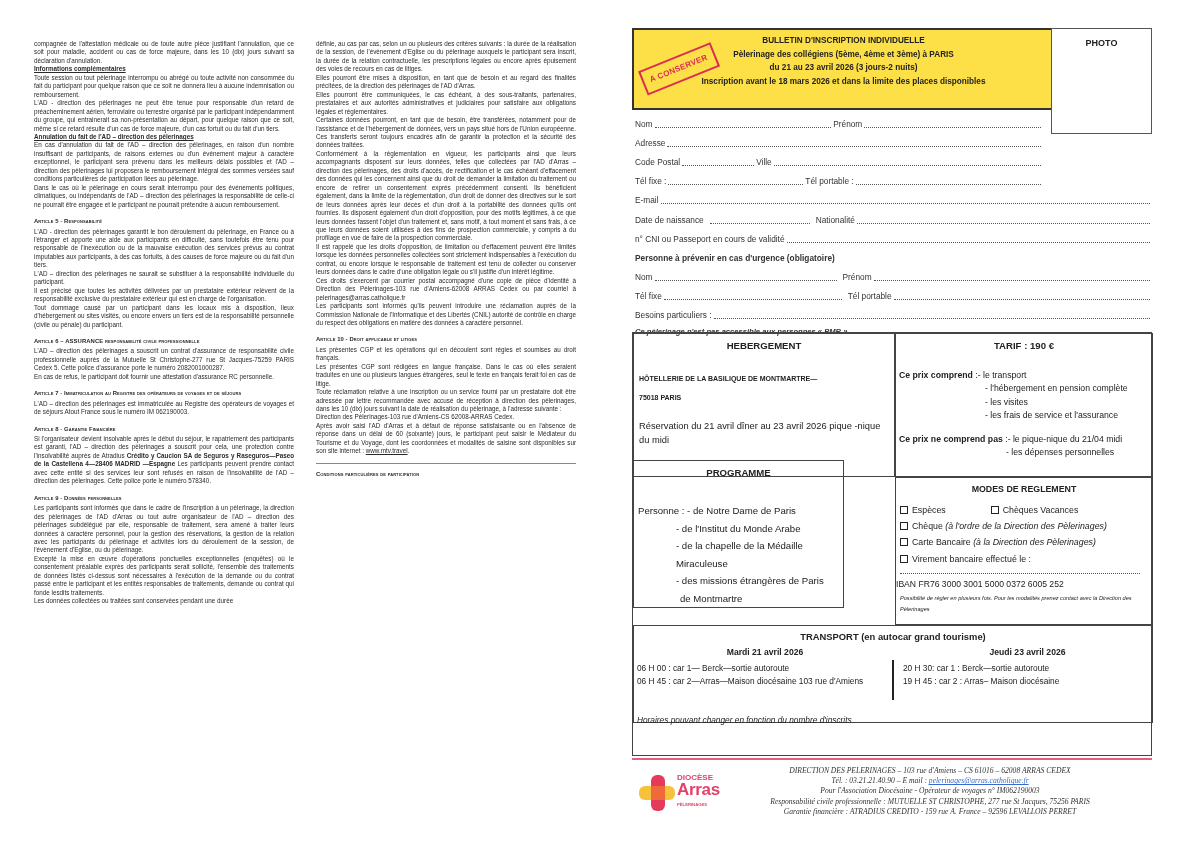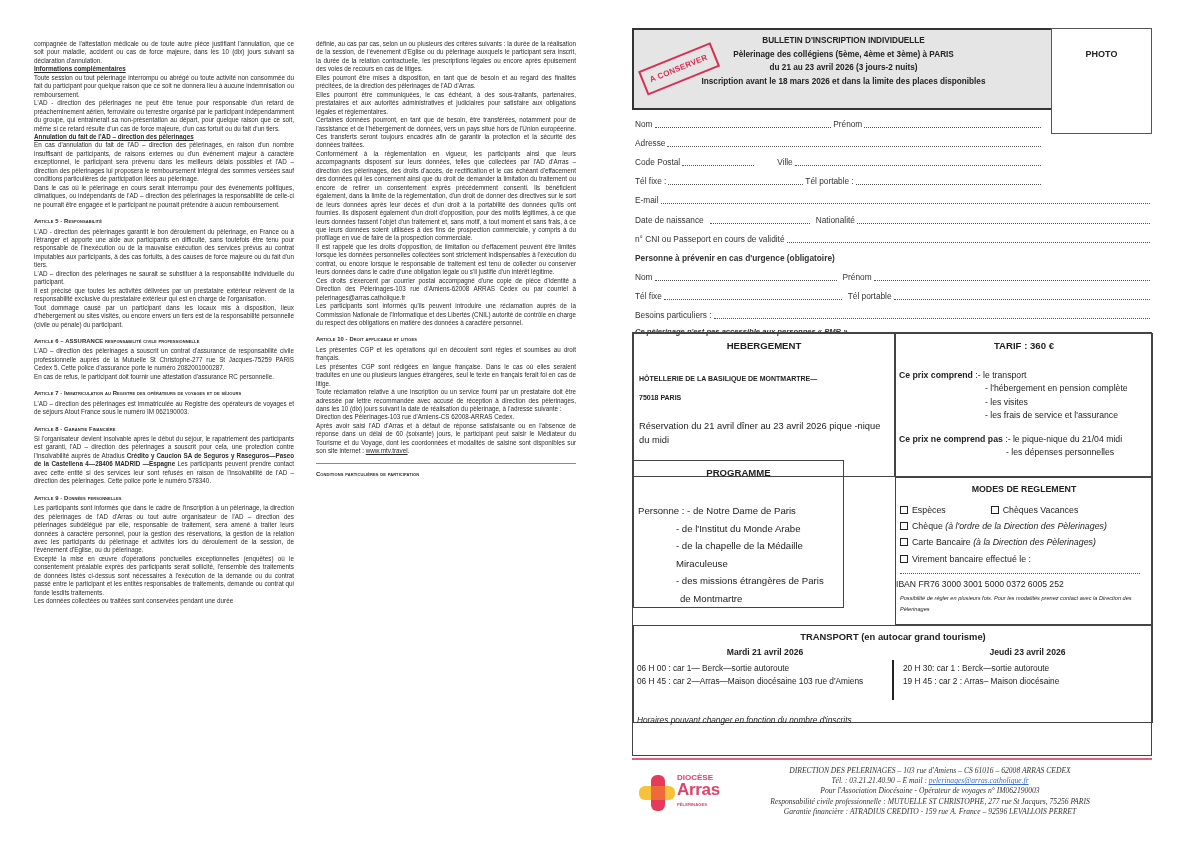--- a/index.html
+++ b/index.html
@@ -9,24 +9,24 @@
 .col1{left:34px}
 .col2{left:316px}
 .col p{margin:0}
 .col .u{font-weight:bold;text-decoration:underline}
 .col .art{font-weight:bold;font-size:5.9px;margin-top:8px;margin-bottom:2px;font-variant:small-caps;letter-spacing:0.1px}
 .col b{font-weight:bold}
 .col .link{text-decoration:underline}
 .col hr{border:none;border-top:1px solid #888;margin:7px 0 6px}
 
 .form{position:absolute;left:632px;top:28px;width:520px}
-.header{position:absolute;left:0;top:0;width:423px;height:82px;background:#e5e5e5;border:2px solid #333;text-align:center;font-size:8.2px;line-height:13.5px;padding-top:4px;font-weight:bold;color:#222}
+.header{position:absolute;left:0;top:0;width:423px;height:82px;background:#fde047;border:2px solid #333;text-align:center;font-size:8.2px;line-height:13.5px;padding-top:4px;font-weight:bold;color:#222}
 .header .l1{font-weight:bold}
 .stamp{position:absolute;left:6px;top:26px;border:2px solid #d92e52;color:#d92e52;font-size:8px;font-weight:bold;padding:4px 6px;transform:rotate(-22deg);letter-spacing:0.3px;background:transparent}
-.photo{position:absolute;left:419px;top:0;width:101px;height:106px;border:1.5px solid #555;text-align:center;font-size:9px;font-weight:bold;padding-top:20px;background:#fff}
+.photo{position:absolute;left:419px;top:0;width:101px;height:106px;border:1.5px solid #555;text-align:center;font-size:9px;font-weight:bold;padding-top:9px;background:#fff}
 .fields{position:absolute;left:3px;top:86px;width:517px;font-size:8.3px;color:#333}
 .frow{height:19.2px;display:flex;align-items:center;white-space:nowrap;overflow:hidden}
 .dots{flex:1;border-bottom:1px dotted #555;height:8px;margin:0 2px}
 .dots.fixed{flex:none}
 .frow.sec{font-weight:bold}
 .pmr{position:absolute;left:3px;top:299px;font-size:7.6px;font-style:italic;font-weight:bold;color:#333}
 .grid{position:absolute;left:0;top:304px;width:520px;border:1.5px solid #444}
 .box{position:absolute;border:1px solid #444}
 .boxtitle{font-weight:bold;font-size:9.6px;text-align:center}
 .heb{left:0;top:0;width:262px;height:144px}
@@ -140,21 +140,21 @@
       <span>Prénom</span>
       <span class="dots"></span>
     </div>
     <div class="frow" style="width:408px">
       <span>Adresse</span>
       <span class="dots"></span>
     </div>
     <div class="frow" style="width:408px">
       <span>Code Postal</span>
       <span class="dots fixed" style="width:72px"></span>
-      <span style="margin-left:21px">Ville</span>
+      <span style="margin-left:0">Ville</span>
       <span class="dots"></span>
     </div>
     <div class="frow" style="width:408px">
       <span>Tél fixe :</span>
       <span class="dots fixed" style="width:135px"></span>
       <span>Tél portable :</span>
       <span class="dots"></span>
     </div>
     <div class="frow">
       <span>E-mail</span>
@@ -196,21 +196,21 @@
   <div class="grid" style="height:424px">
     <div class="box heb">
       <div class="boxtitle">HEBERGEMENT</div>
       <div class="hotel">
         <div>HÔTELLERIE DE LA BASILIQUE  DE MONTMARTRE—</div>
         <div>75018 PARIS</div>
       </div>
       <div class="resa">Réservation du 21 avril dîner au 23 avril 2026 pique -nique du midi</div>
     </div>
     <div class="box tar">
-      <div class="boxtitle">TARIF : 360 €</div>
+      <div class="boxtitle">TARIF : 190 €</div>
       <div class="incl">
         <div><b>Ce prix comprend</b> <span>:- le transport</span></div>
         <div class="indent">- l'hébergement en pension complète</div>
         <div class="indent">- les visites</div>
         <div class="indent">- les frais de service et l'assurance</div>
       </div>
       <div class="excl">
         <div><b>Ce prix ne comprend pas</b> <span>:- le pique-nique du 21/04 midi</span></div>
         <div class="indent2">- les dépenses personnelles</div>
       </div>

